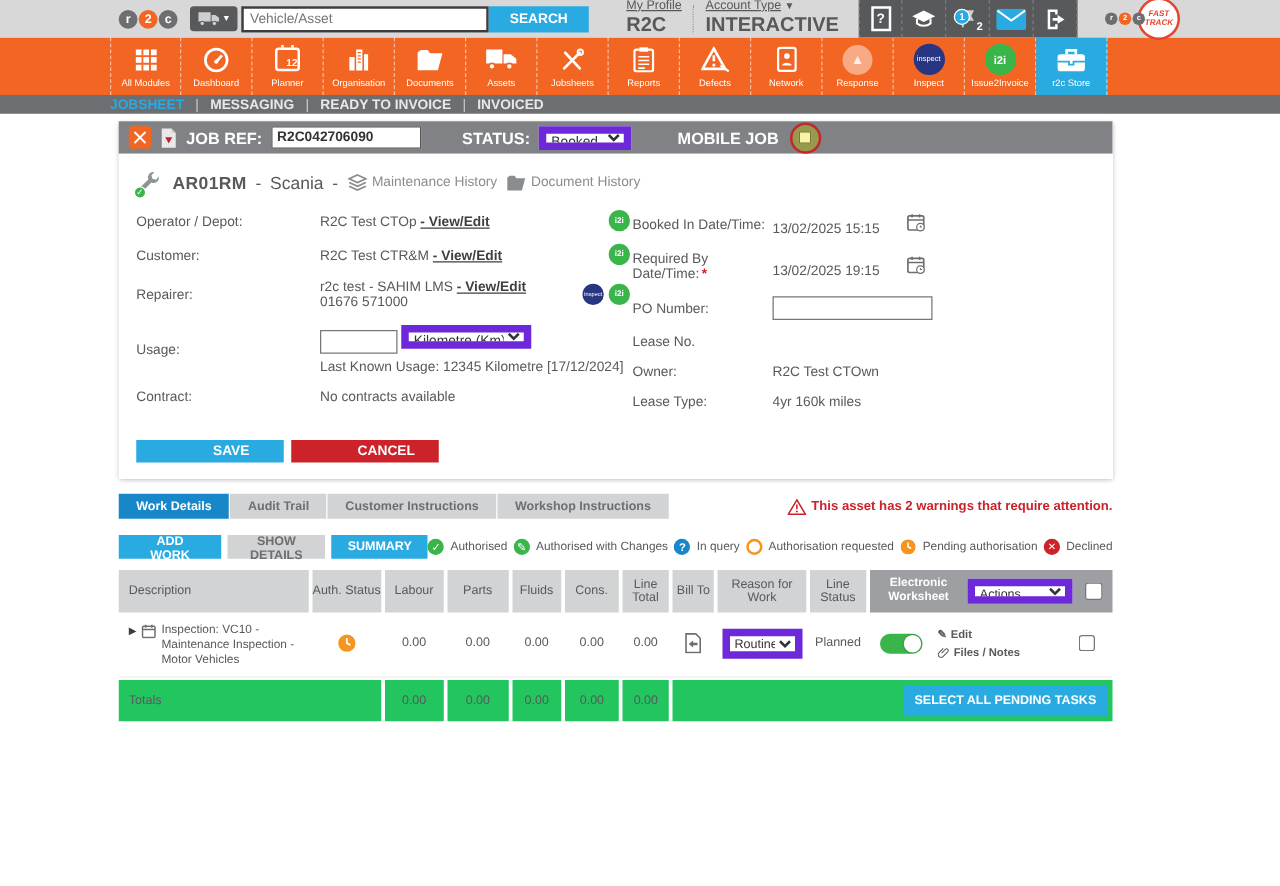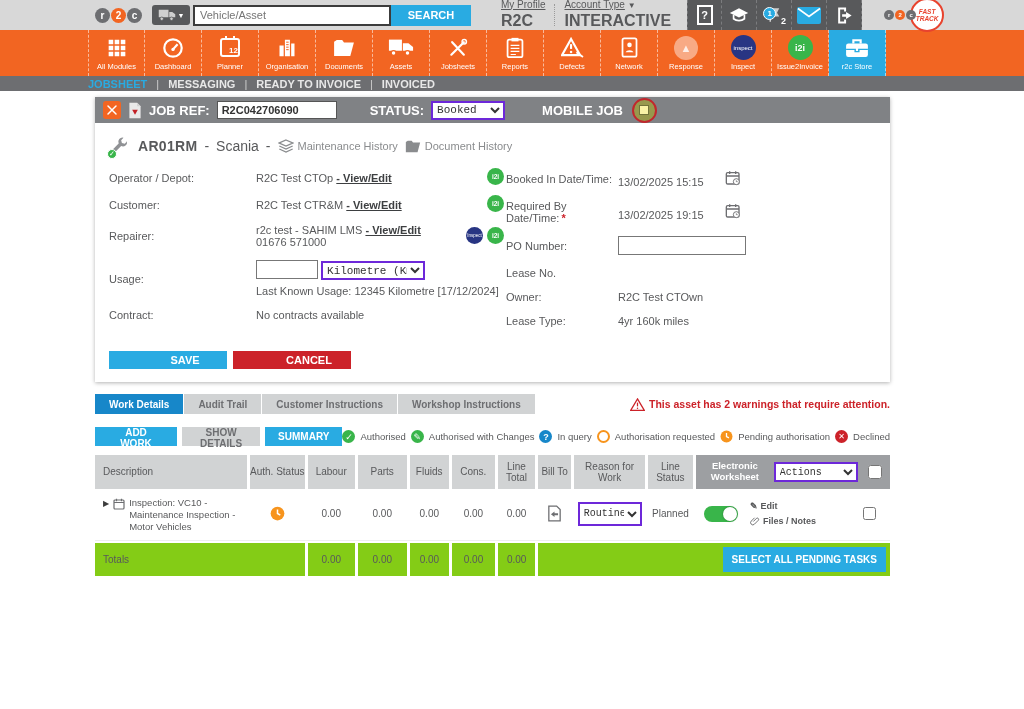--- a/index.html
+++ b/index.html
@@ -51,21 +51,21 @@
 .subnav .itm.active { color:#29abe2; }
 .subnav .sep { font-weight:normal; color:#cfcfcf; }
 
 
 .content { width:795px; margin-left:95px; }
 .sheet { margin-top:6px; box-shadow:0 1px 4px rgba(0,0,0,.3); }
 .jobbar { height:26px; background:#808285; display:flex; align-items:center; padding:0 8px; gap:7px; }
 .jobbar .lbl { color:#fff; font-weight:bold; font-size:13px; white-space:nowrap; }
 .jobbar .jb-ic { width:18px; height:18px; background:#f26522; border-radius:3px; display:flex; align-items:center; justify-content:center; cursor:pointer; }
 .jobref-input { width:120px; height:18px; font-size:11px; font-weight:bold; border:1px solid #555; padding:0 4px; font-family:inherit; color:#333; }
-select { height:19px; font-size:11px; font-family:Liberation Mono, monospace; background:#fff; border:2px solid #6d28d9; color:#333; }
+select { height:19px; font-size:11px; font-family:Liberation Sans, sans-serif; background:#fff; border:6px solid #6d28d9; color:#333; }
 .mj-chk { width:25px; height:25px; border-radius:50%; border:2.5px solid #c1272d; background:#97994d; display:flex; align-items:center; justify-content:center; cursor:pointer; margin-left:2px; }
 .mj-chk .sq { width:10px; height:10px; background:#f9f3a6; border:1px solid #72743a; }
 
 .vehpanel { background:#fff; padding:13px 14px 13px; }
 .vehhead { display:flex; align-items:center; gap:7px; font-size:14px; color:#58595b; }
 .vehhead .reg { font-weight:bold; letter-spacing:.3px; }
 .wrenchwrap { position:relative; width:22px; height:20px; }
 .wrenchwrap .chk { position:absolute; left:-2px; bottom:-3px; width:10px; height:10px; border-radius:50%; background:#39b54a; color:#fff; font-size:7px; display:flex; align-items:center; justify-content:center; border:1px solid #fff; }
 .hist { font-size:11px; color:#8a8c8e; display:flex; align-items:center; gap:4px; cursor:pointer; }
 
@@ -127,21 +127,21 @@
 .td.c-desc { justify-content:flex-start; gap:4px; font-size:9.5px; line-height:1.25; align-items:flex-start; padding-top:2px; }
 .expand { color:#3c3c3c; font-size:8px; padding-top:2px; cursor:pointer; }
 .rowsel { height:24px; font-size:10px; width:64px; }
 .toggle { width:34px; height:16px; border-radius:9px; background:#39b54a; position:relative; cursor:pointer; }
 .toggle .knob { position:absolute; right:1px; top:1px; width:14px; height:14px; border-radius:50%; background:#fff; box-shadow:0 0 2px rgba(0,0,0,.4); }
 .td.c-ew { justify-content:flex-start; gap:12px; padding-left:8px; }
 .editfiles { font-size:9px; font-weight:bold; color:#58595b; line-height:1.6; }
 .editfiles .row { display:flex; align-items:center; gap:3px; cursor:pointer; }
 .row-chk { margin-left:auto; margin-right:14px; width:13px; height:13px; }
 .ttotals { display:flex; gap:3px; margin-top:2px; }
-.tt { background:#84cc16; height:33px; display:flex; align-items:center; justify-content:center; font-size:10px; color:#58595b; }
+.tt { background:#22c55e; height:33px; display:flex; align-items:center; justify-content:center; font-size:10px; color:#58595b; }
 .tt.first { width:214px; justify-content:flex-start; padding-left:8px; }
 .tt.rest { width:359px; justify-content:flex-end; padding-right:4px; }
 .selall { background:#29abe2; color:#fff; border:0; font-weight:bold; font-size:10px; height:25px; padding:0 9px; cursor:pointer; font-family:inherit; }
 
 .ic { display:inline-flex; flex:0 0 auto; }
 </style>
 </head>
 <body>
 
 <div class="topbar">

